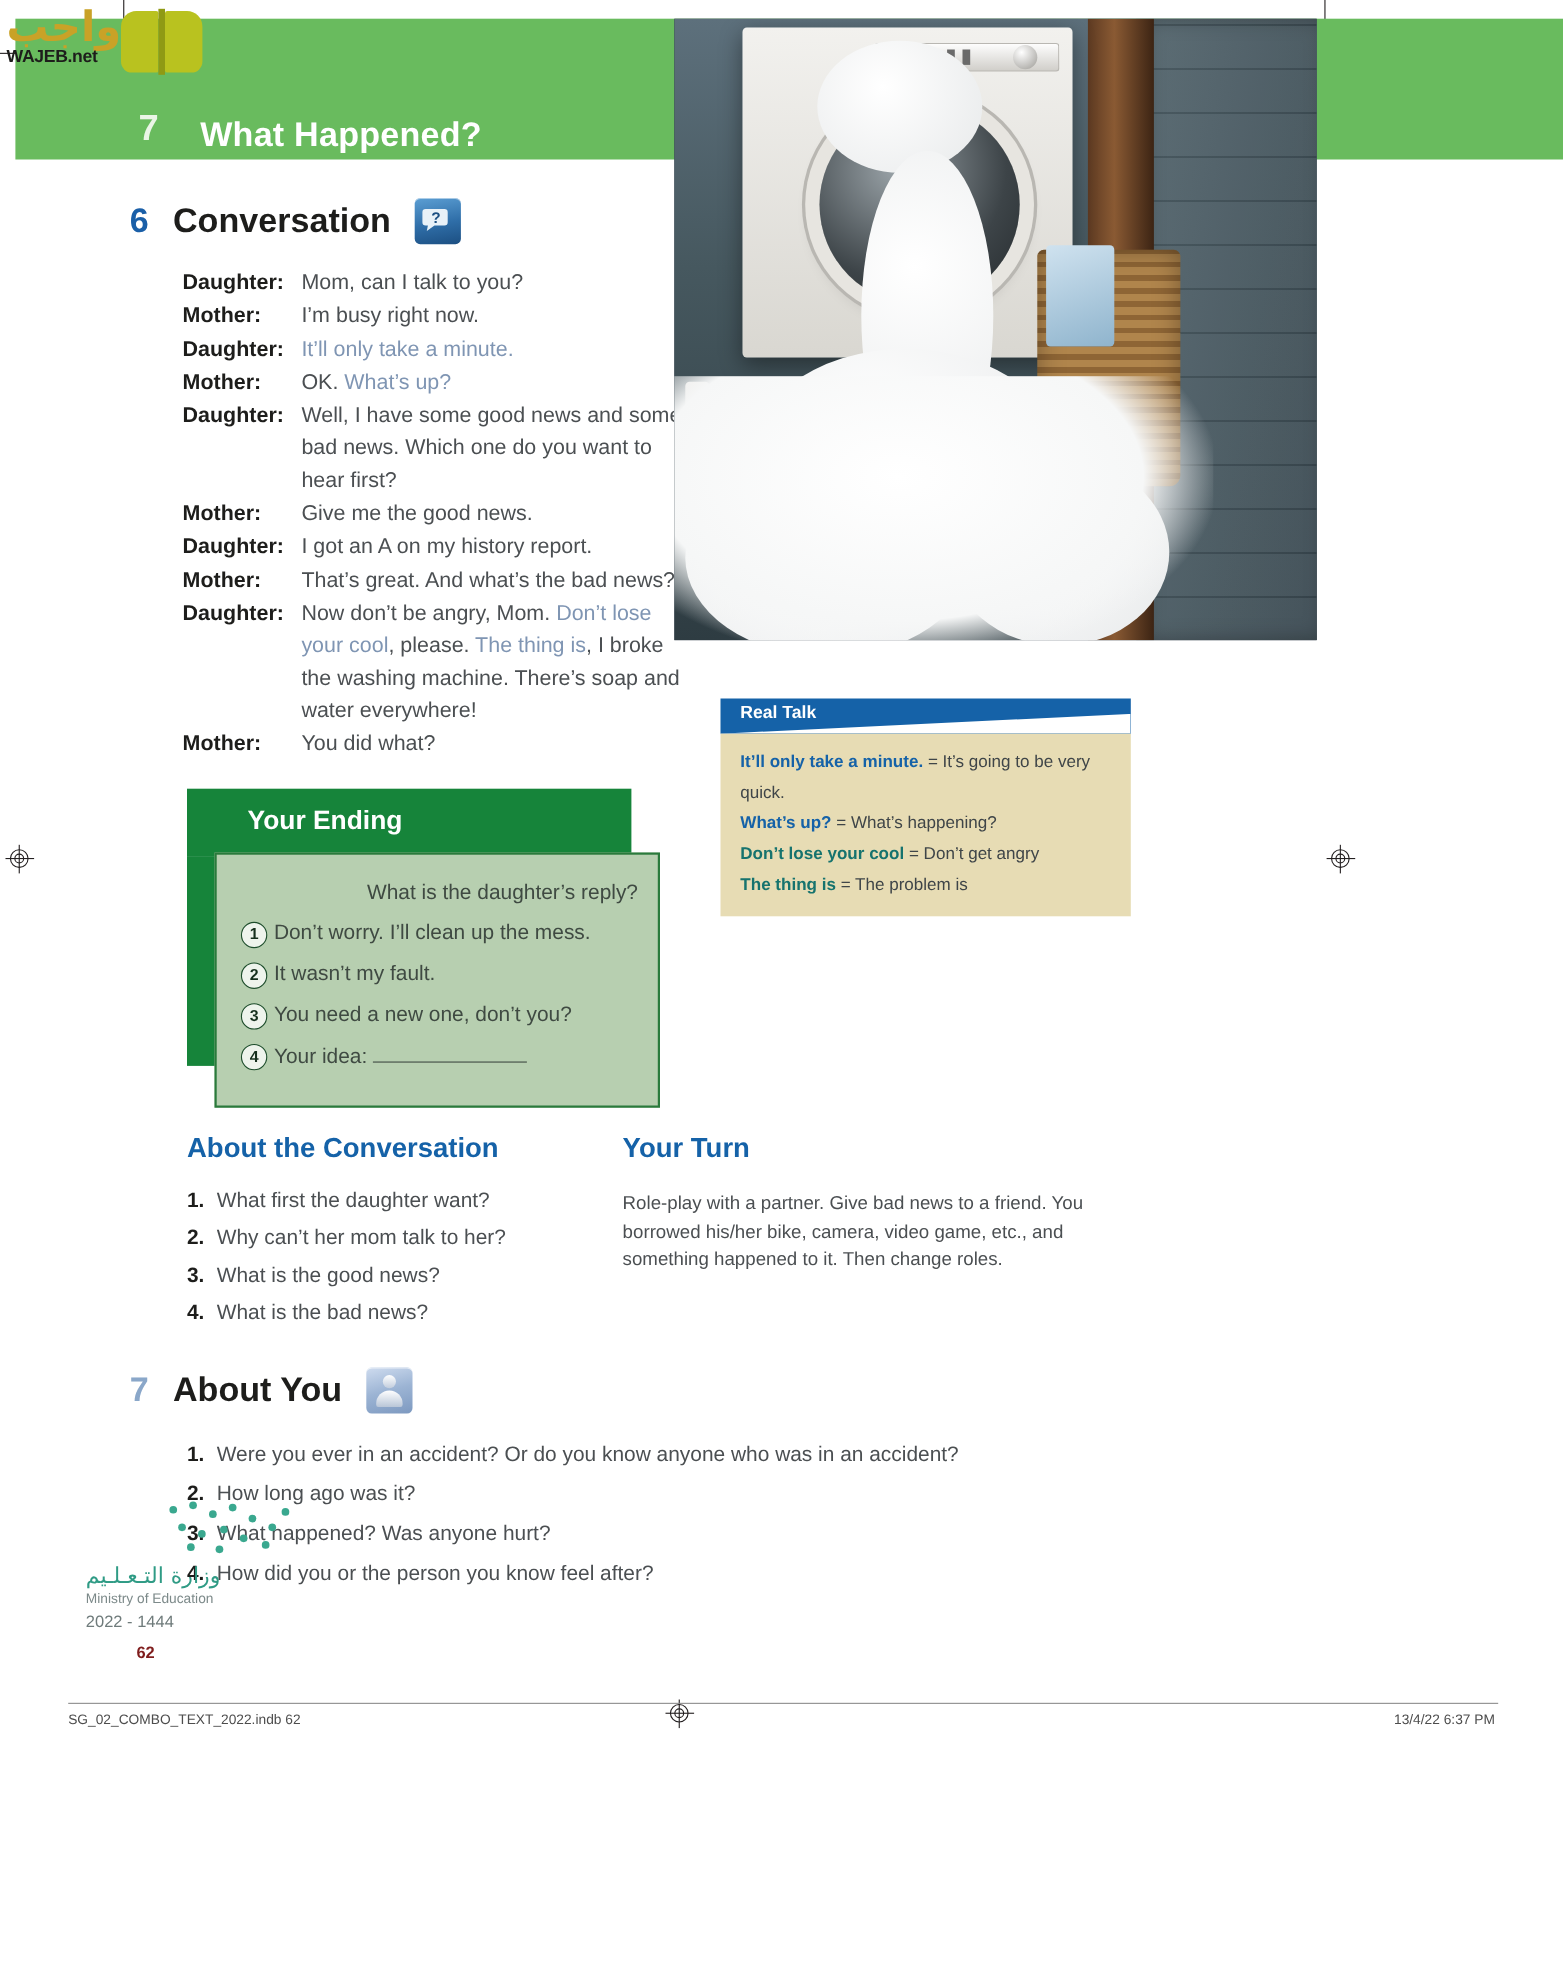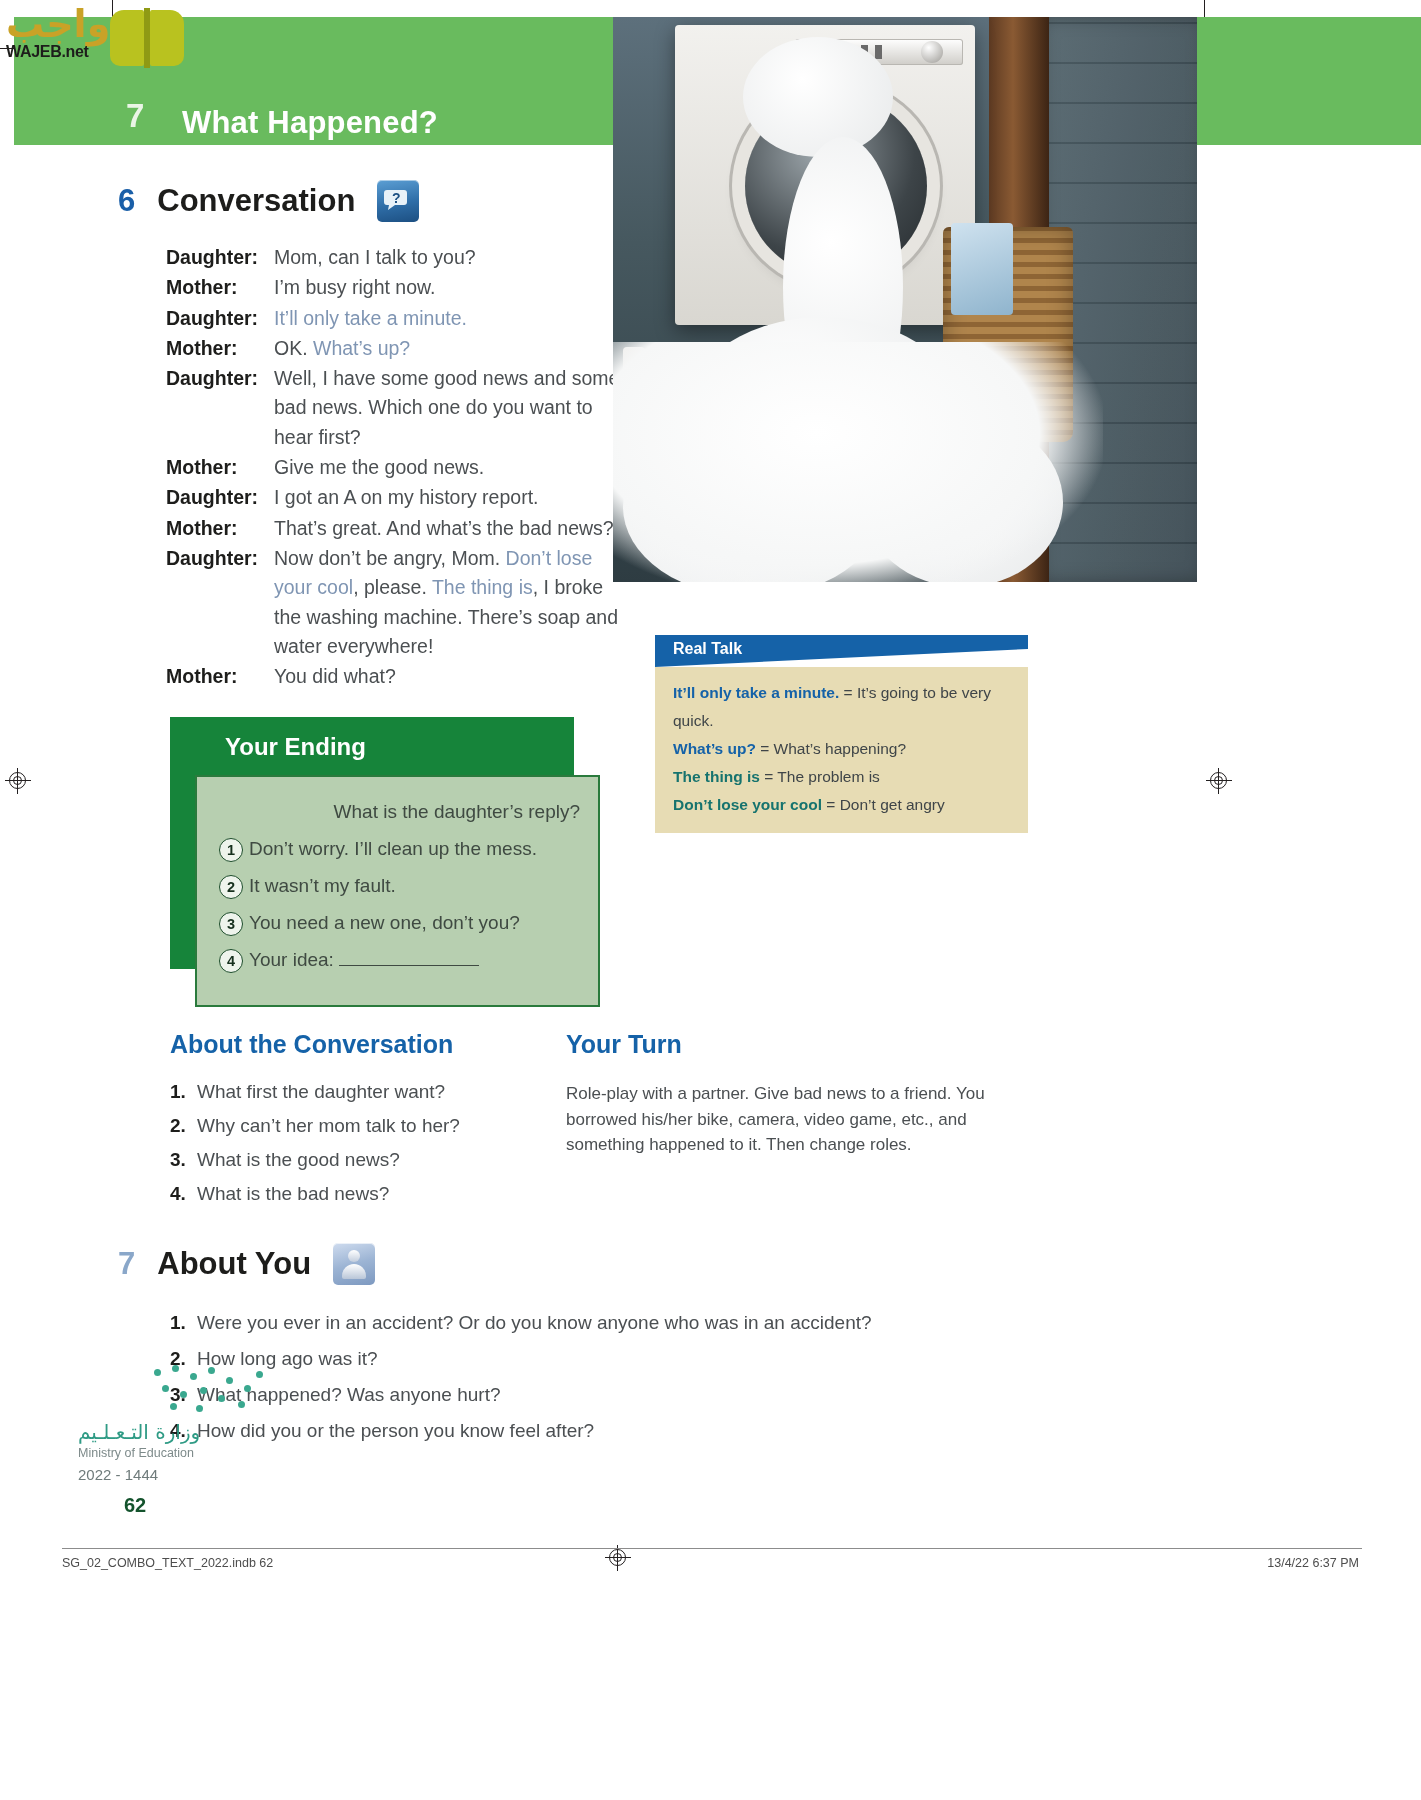--- a/index.html
+++ b/index.html
@@ -186,21 +186,21 @@
   #aboutyou-list { position:absolute; left: 170px; top: 1312px; width: 1000px; }
   #aboutyou-list .q-item { margin-bottom: 14px; }
 
   
   .dots { position:absolute; left: 150px; top: 1365px; width: 130px; height: 46px; }
   .dots i { position:absolute; width:7px; height:7px; border-radius:50%; background:#3aa88f; }
   .ministry { position:absolute; left: 78px; top: 1420px; }
   .ministry .ar { font-size: 20px; color:#2f9b85; font-family:"DejaVu Sans", sans-serif; letter-spacing: 2px; }
   .ministry .en { font-size: 12.5px; color:#7d8a8a; margin-top: 2px; }
   .ministry .yr { font-size: 15px; color:#6f7b7b; margin-top: 6px; }
-  .page-num { position:absolute; left: 124px; top: 1494px; font-size: 20px; font-weight:700; color:#14532d; }
+  .page-num { position:absolute; left: 124px; top: 1494px; font-size: 15px; font-weight:700; color:#7f1d1d; }
 
   
   .prt-line { position:absolute; left: 62px; top: 1548px; width: 1300px; height:1px; background:#8c8c8c; }
   .prt-left { position:absolute; left: 62px; top: 1556px; font-size: 12.5px; color:#4d4d4d; }
   .prt-right { position:absolute; right: 62px; top: 1556px; font-size: 12.5px; color:#4d4d4d; }
 </style>
 </head>
 <body>
 
 <div id="page">
@@ -336,22 +336,22 @@
     </div>
   </div>
 
   <div id="realtalk">
     <div class="rt-head">
       <span>Real Talk</span>
     </div>
     <div class="rt-body">
         <div class="rt-row blue"><b>It’ll only take a minute.</b><span> = It’s going to be very quick.</span></div>
         <div class="rt-row blue"><b>What’s up?</b><span> = What’s happening?</span></div>
+        <div class="rt-row teal"><b>Don’t lose your cool</b><span> = Don’t get angry</span></div>
         <div class="rt-row teal"><b>The thing is</b><span> = The problem is</span></div>
-        <div class="rt-row teal"><b>Don’t lose your cool</b><span> = Don’t get angry</span></div>
       </div>
   </div>
 
   <div id="ending">
     <div class="ye-head">
       <span>Your Ending</span>
     </div>
     <div class="ye-side"></div>
     <div class="ye-panel">
       <div class="ye-q">What is the daughter’s reply?</div>

